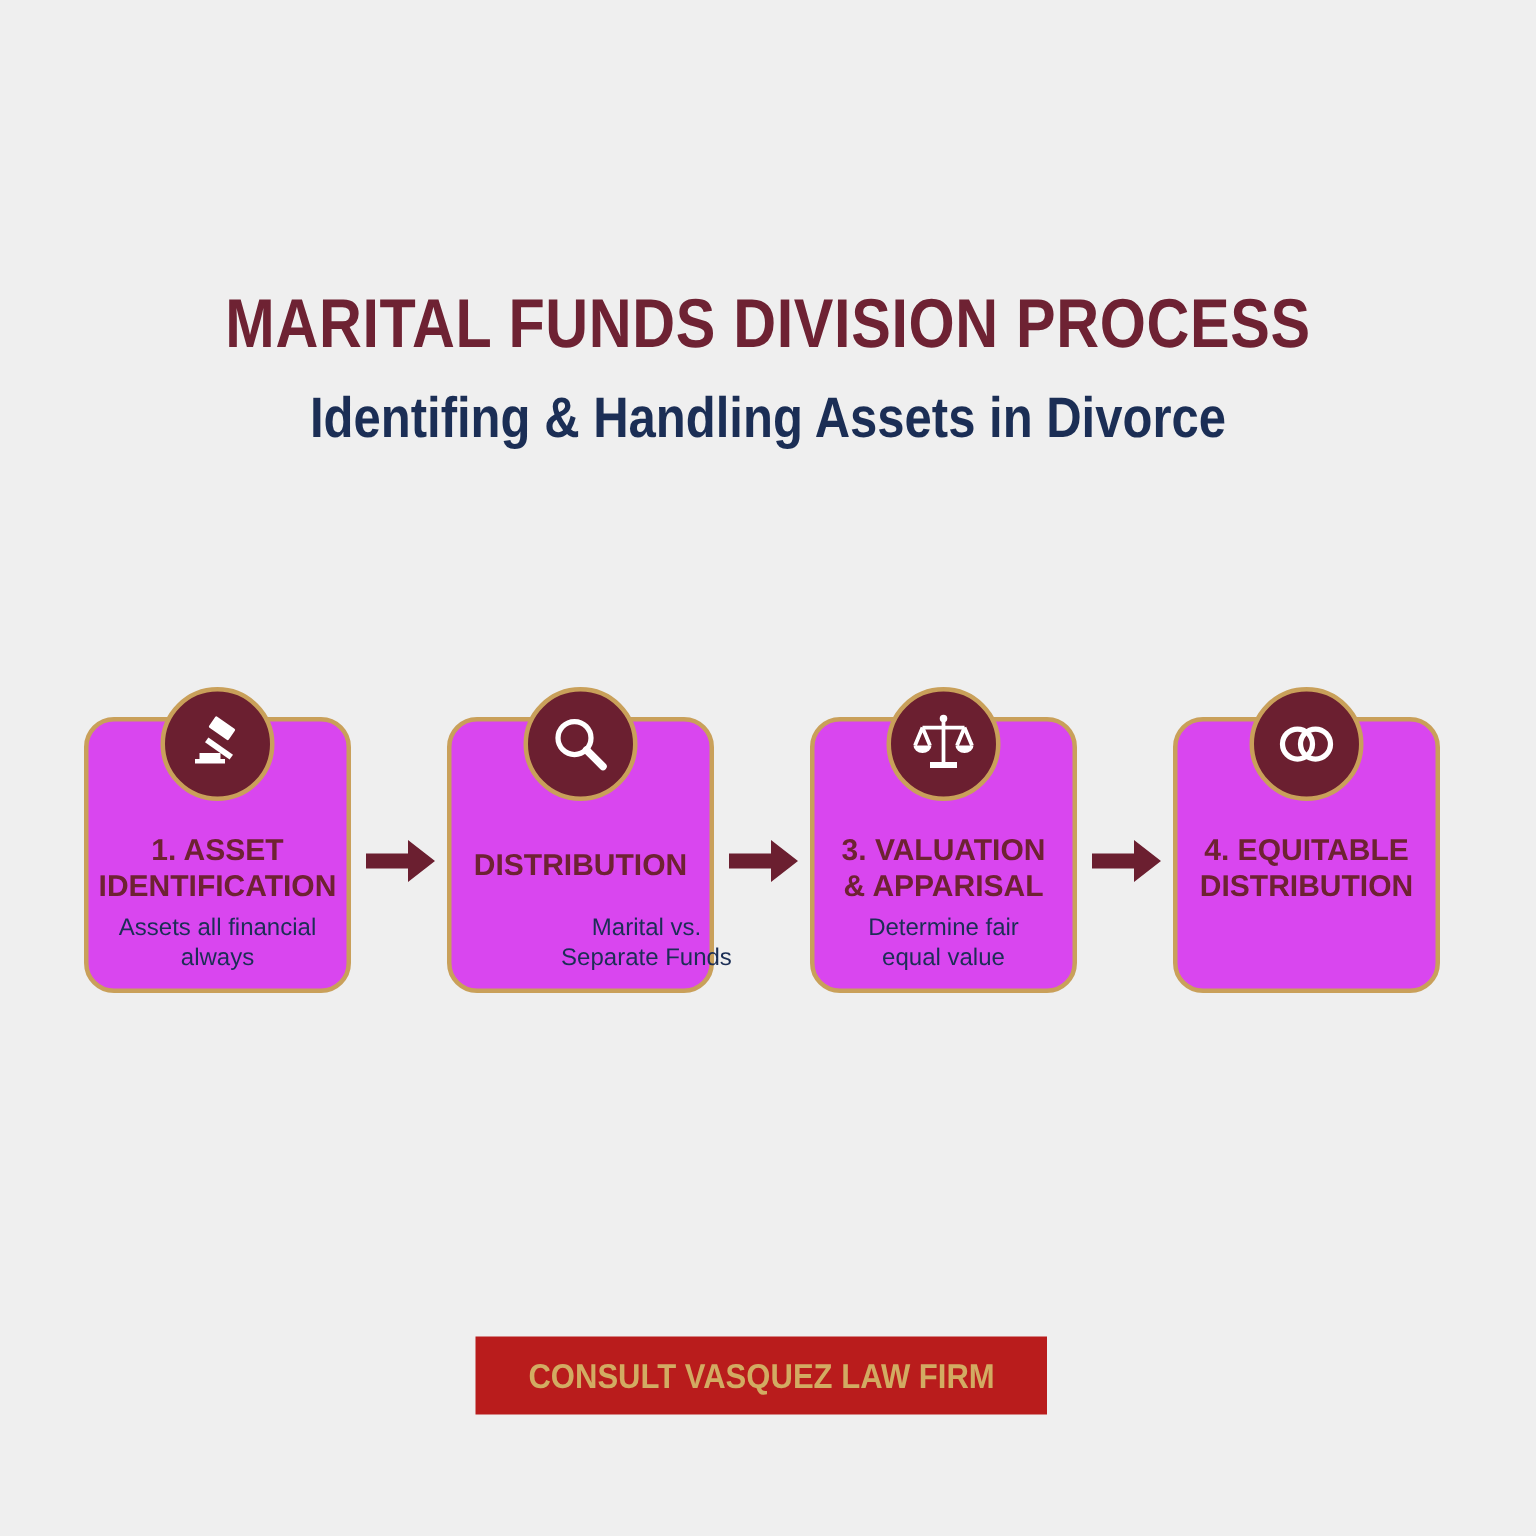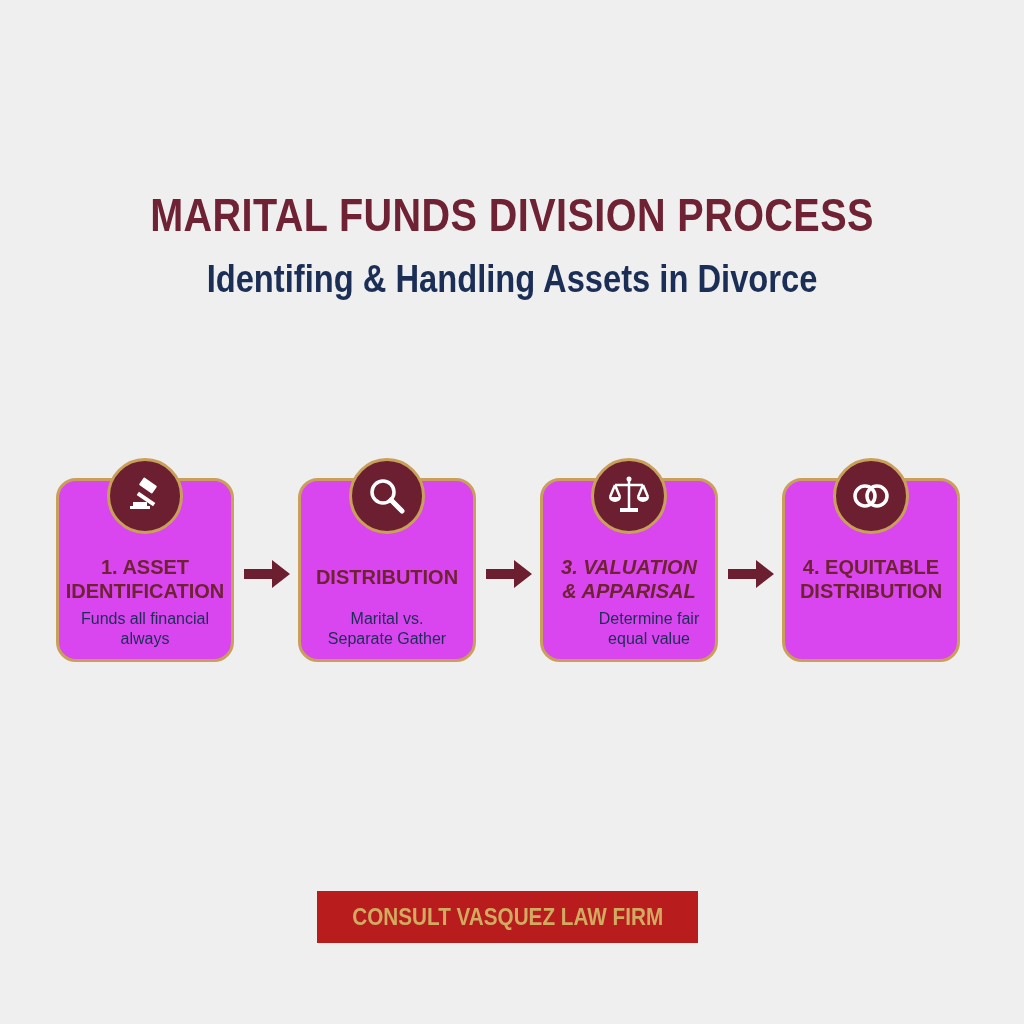--- a/index.html
+++ b/index.html
@@ -26,36 +26,36 @@
     <svg viewBox="0 0 46 46">
         <g fill="#fff">
           <rect x="18" y="8" width="16" height="9" rx="1" transform="rotate(35 26 12.5)"></rect>
           <rect x="22" y="16" width="4" height="20" transform="rotate(-55 24 26)"></rect>
           <rect x="8" y="33" width="20" height="3"></rect>
           <rect x="11" y="29" width="14" height="4"></rect>
         </g>
       </svg>
   </div>
   <div class="step-title" style="top:74px;"><span>1. ASSET</span><br><span>IDENTIFICATION</span></div>
-  <div class="step-desc" style="top:128px;"><span>Funds all financial</span><br><span>always</span></div>
+  <div class="step-desc" style="top:128px;"><span>Assets all financial</span><br><span>always</span></div>
 </div>
 
 <svg class="arrow" style="left:244px;" viewBox="0 0 46 28">
     <path d="M0 9 H28 V0 L46 14 L28 28 V19 H0 Z" fill="#6b1f30"></path>
   </svg>
 
 <div class="step" style="left:298px;">
   <div class="icon-circle">
     <svg viewBox="0 0 46 46">
         <circle cx="19" cy="19" r="11" fill="none" stroke="#fff" stroke-width="3.5"></circle>
         <line x1="27" y1="27" x2="38" y2="38" stroke="#fff" stroke-width="5" stroke-linecap="round"></line>
       </svg>
   </div>
   <div class="step-title" style="top:84px;">DISTRIBUTION</div>
-  <div class="step-desc" style="top:128px;"><span>Marital vs.</span><br><span>Separate Gather</span></div>
+  <div class="step-desc" style="top:128px;padding-left:44px;"><span>Marital vs.</span><br><span>Separate Funds</span></div>
 </div>
 
 <svg class="arrow" style="left:486px;" viewBox="0 0 46 28">
     <path d="M0 9 H28 V0 L46 14 L28 28 V19 H0 Z" fill="#6b1f30"></path>
   </svg>
 
 <div class="step" style="left:540px;">
   <div class="icon-circle">
     <svg viewBox="0 0 46 46">
         <g fill="none" stroke="#fff" stroke-width="2.5">
@@ -65,22 +65,22 @@
           <path d="M37 12 L32 24 M37 12 L42 24"></path>
         </g>
         <g fill="#fff">
           <path d="M3 24 H15 A6 5 0 0 1 3 24 Z"></path>
           <path d="M31 24 H43 A6 5 0 0 1 31 24 Z"></path>
           <rect x="14" y="35" width="18" height="4"></rect>
           <circle cx="23" cy="6" r="2.5"></circle>
         </g>
       </svg>
   </div>
-  <div class="step-title" style="top:74px;font-style:italic;"><span>3. VALUATION</span><br><span>&amp; APPARISAL</span></div>
-  <div class="step-desc" style="top:128px;padding-left:20px;"><span>Determine fair</span><br><span>equal value</span></div>
+  <div class="step-title" style="top:74px;"><span>3. VALUATION</span><br><span>&amp; APPARISAL</span></div>
+  <div class="step-desc" style="top:128px;"><span>Determine fair</span><br><span>equal value</span></div>
 </div>
 
 <svg class="arrow" style="left:728px;" viewBox="0 0 46 28">
     <path d="M0 9 H28 V0 L46 14 L28 28 V19 H0 Z" fill="#6b1f30"></path>
   </svg>
 
 <div class="step" style="left:782px;padding-left:20px;">
   <div class="icon-circle">
     <svg viewBox="0 0 46 46">
         <g fill="none" stroke="#fff" stroke-width="3.5">

